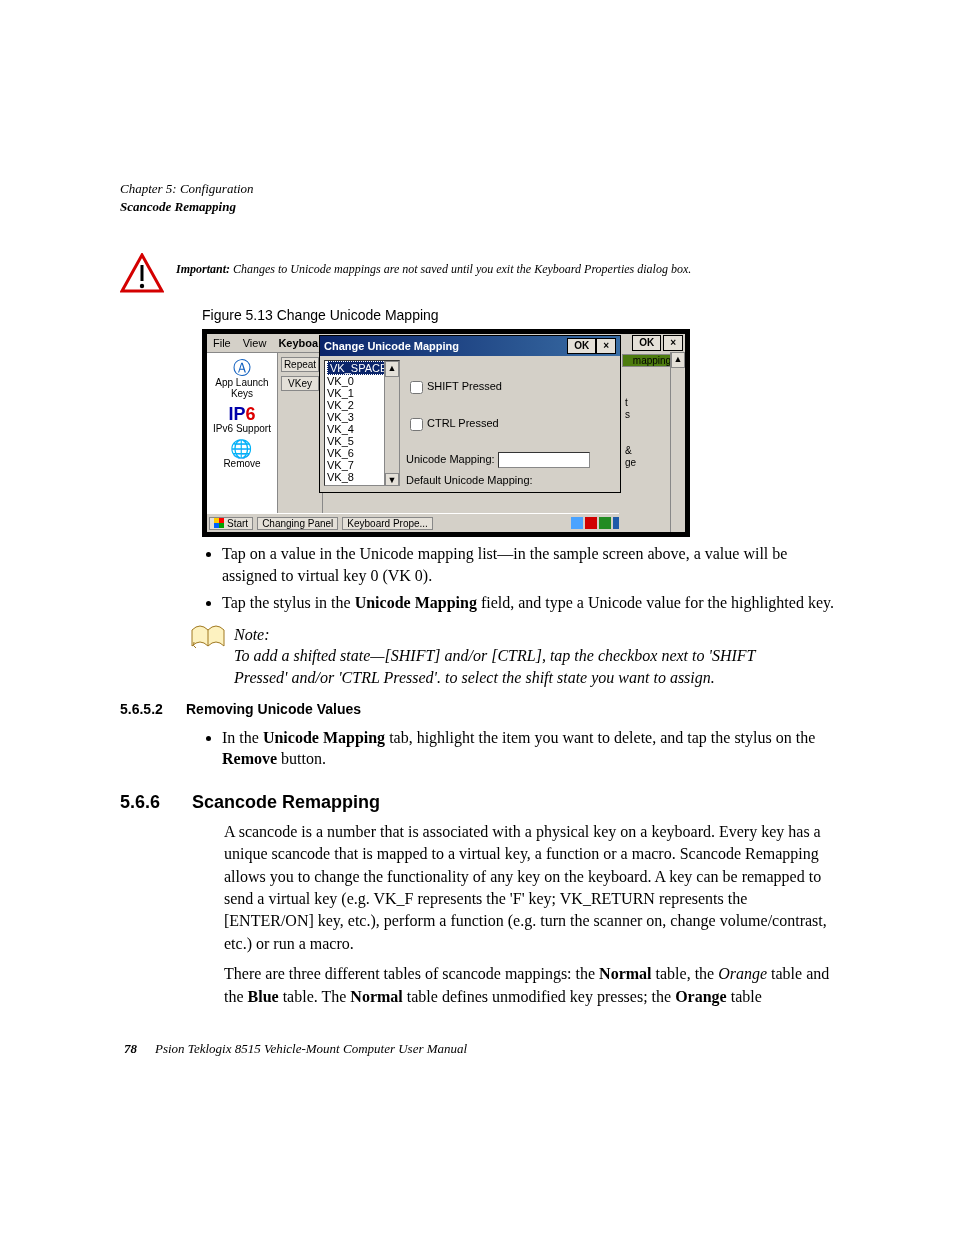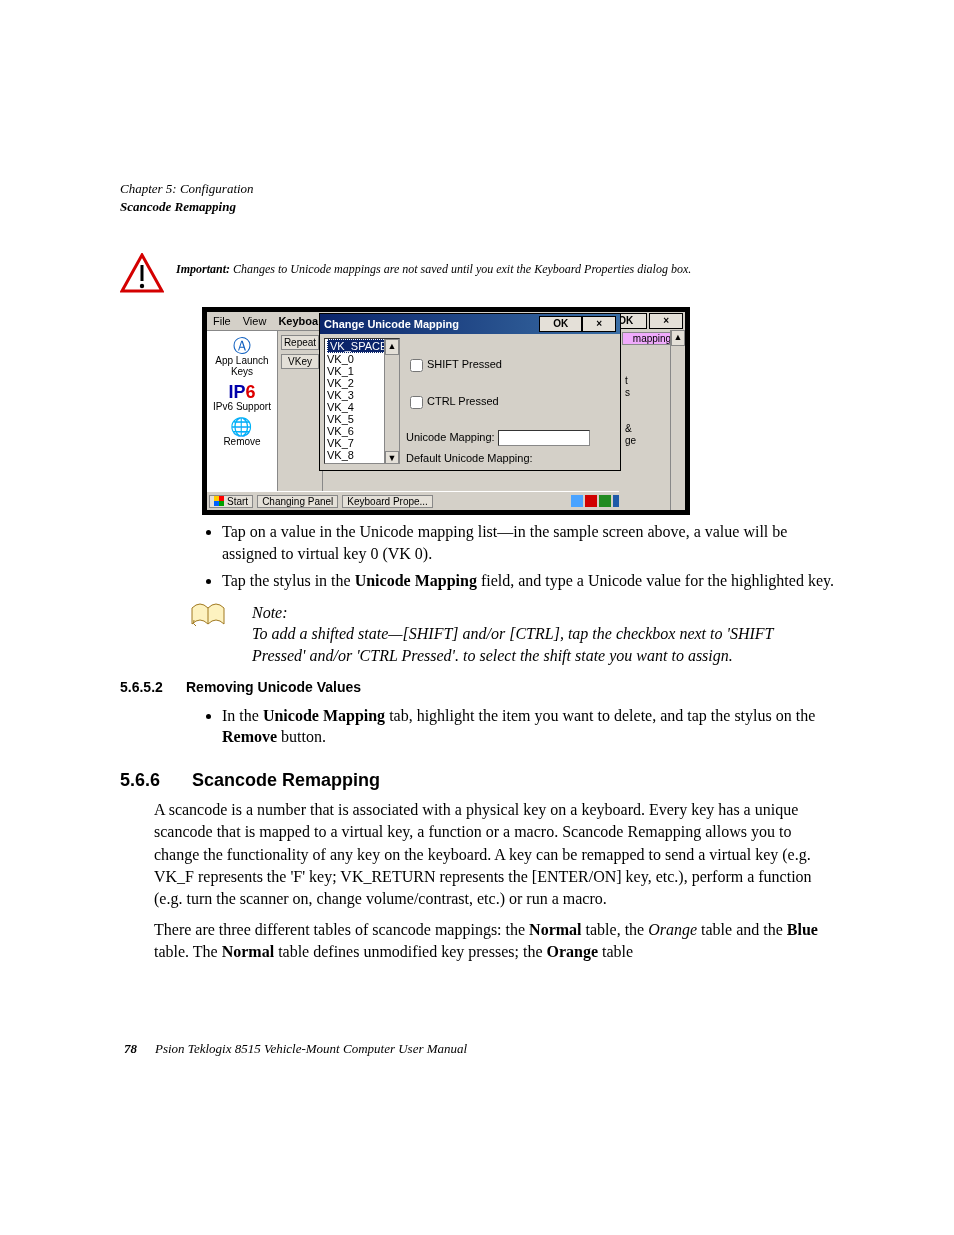--- a/index.html
+++ b/index.html
@@ -43,21 +43,21 @@
   .important-text { font-style: italic; font-size: 12px; line-height: 1.35; padding-top: 8px; }
   .important-text .lead { font-weight: bold; }
   .bullets { margin: 4px 0 6px 82px; }
   .bullets li { margin: 2px 0 6px 0; font-size: 16px; line-height: 1.35; }
   .fig-caption { font-family: Verdana, Arial, sans-serif; font-size: 14px; margin: 10px 0 6px 82px; }
   .figure { margin: 0 0 6px 82px; width: 488px; font-family: Tahoma, Arial, sans-serif; font-size: 11px; color: #000; }
   .win-outer { border: 5px solid #000000; background: #d4d0c8; position: relative; }
   .menubar { display: flex; align-items: center; height: 18px; background: #d4d0c8; border-bottom: 1px solid #888; }
   .menubar .mitem { padding: 0 6px; }
   .menubar .right-ok { margin-left: auto; display: flex; gap: 2px; padding-right: 2px; }
-  .okbtn, .xbtn { border: 1px solid #000; background: #e4e0d8; font-weight: bold; font-size: 10px; padding: 0 13px; height: 14px; line-height: 13px; }
+  .okbtn, .xbtn { border: 1px solid #000; background: #e4e0d8; font-weight: bold; font-size: 10px; padding: 0 6px; height: 14px; line-height: 13px; }
   .client { display: flex; height: 160px; }
   .left-pane { width: 70px; background: #fff; border-right: 1px solid #888; text-align: center; font-size: 10px; padding-top: 4px; }
   .left-pane .iconblk { margin: 2px 0 6px 0; }
   .left-pane .iconglyph { font-size: 18px; line-height: 1; }
   .mid-pane { width: 44px; background: #d4d0c8; border-right: 1px solid #888; }
   .mid-pane .btn { border: 1px solid #888; background: #e4e0d8; margin: 4px 3px; font-size: 10px; text-align: center; padding: 1px 0; }
   .dialog { position: absolute; left: 112px; top: 1px; width: 300px; border: 1px solid #000; background: #d4d0c8; }
   .dlg-title { background: linear-gradient(to right, #0a246a, #3a6ea5); color: #fff; font-weight: bold; font-size: 11px; padding: 2px 4px; display: flex; align-items: center; }
   .dlg-title .spacer { flex: 1; }
   .dlg-body { display: flex; padding: 4px; gap: 6px; }
@@ -66,36 +66,36 @@
   .listbox .row { padding: 0 2px; white-space: nowrap; }
   .listbox .sbar { position: absolute; right: 0; top: 0; bottom: 0; width: 14px; background: #d4d0c8; border-left: 1px solid #888; }
   .sbar .arrow { height: 14px; border: 1px solid #888; background: #e4e0d8; text-align: center; font-size: 9px; line-height: 12px; }
   .sbar .track { height: calc(100% - 28px); }
   .dlg-fields { flex: 1; font-size: 11px; }
   .chk { margin: 18px 0; }
   .chk input { vertical-align: middle; margin-right: 4px; }
   .fieldrow { margin: 6px 0 2px 0; }
   .txtfield { width: 90px; height: 14px; border: 1px inset #888; background: #fff; display: inline-block; vertical-align: middle; }
   .right-strip { position: absolute; right: 0; top: 18px; bottom: 0; width: 66px; background: #d4d0c8; }
-  .right-strip .tinybtn { border: 1px solid #888; background: #f0abfc; margin: 2px 3px; font-size: 10px; text-align: center; padding: 0 2px; }
+  .right-strip .tinybtn { border: 1px solid #888; background: #4d7c0f; margin: 2px 3px; font-size: 10px; text-align: center; padding: 0 2px; }
   .right-bar { position: absolute; right: 0; top: 18px; bottom: 0; width: 14px; background: #d4d0c8; border-left: 1px solid #888; }
   .right-bar .arrow { height: 14px; border: 1px solid #888; background: #e4e0d8; text-align: center; font-size: 9px; line-height: 12px; }
   .right-strip .stubtext { font-size: 10px; color: #000; margin: 30px 0 0 6px; line-height: 1.2; }
   .taskbar { height: 18px; background: #d4d0c8; border-top: 1px solid #fff; display: flex; align-items: center; font-size: 10px; }
   .taskbar .startbtn { border: 1px solid #888; background: #e4e0d8; padding: 0 4px; margin: 0 2px; display: flex; align-items: center; gap: 3px; }
   .taskbar .startbtn .flag { width: 10px; height: 10px; background: conic-gradient(#ff0000 0 25%, #00a000 0 50%, #0060ff 0 75%, #ffcc00 0 100%); }
   .taskbar .task { border: 1px solid #888; background: #e4e0d8; padding: 0 4px; margin: 0 2px; }
   .taskbar .tray { margin-left: auto; padding: 0 4px; display: flex; gap: 2px; }
   .tray .ti { width: 12px; height: 12px; }
-  .note-row { display: flex; align-items: flex-start; gap: 26px; margin: 10px 0 12px 70px; }
+  .note-row { display: flex; align-items: flex-start; gap: 8px; margin: 10px 0 12px 70px; }
   .book-icon { flex: 0 0 36px; }
   .note-text { font-style: italic; font-size: 16px; line-height: 1.35; }
   .note-text .lead { display: inline-block; width: 70px; }
   .note-body { display: inline-block; vertical-align: top; width: 540px; }
-  .para { font-size: 16px; line-height: 1.4; margin: 8px 0 8px 34px; }
+  .para { font-size: 16px; line-height: 1.4; margin: 8px 0 8px 104px; }
   .footer { position: absolute; left: 124px; bottom: 178px; font-family: Georgia, "Times New Roman", serif; font-style: italic; font-size: 13px; }
   .footer .pn { font-weight: bold; margin-right: 18px; }
   b { font-weight: bold; }
   i { font-style: italic; }
   ul { list-style: disc; padding-left: 20px; margin: 0; }
 </style>
 </head>
 <body>
 
 <div class="page">
@@ -114,20 +114,21 @@
         <circle cx="22" cy="33" r="2.2" fill="#000"></circle>
       </svg>
     </div>
     <div class="important-text">
       <span class="lead">Important:</span>
       <span>Changes to Unicode mappings are not saved until you exit the Keyboard Properties dialog box.</span>
     </div>
   </div>
 
 
+  <div class="fig-caption">Figure 5.13 Change Unicode Mapping</div>
 
   <div class="figure">
     <div class="win-outer">
       <div class="menubar">
         <span class="mitem">File</span>
         <span class="mitem">View</span>
         <span class="mitem" style="font-weight:bold">Keyboard</span>
         <span class="right-ok">
           <span class="okbtn">OK</span>
           <span class="xbtn">×</span>

